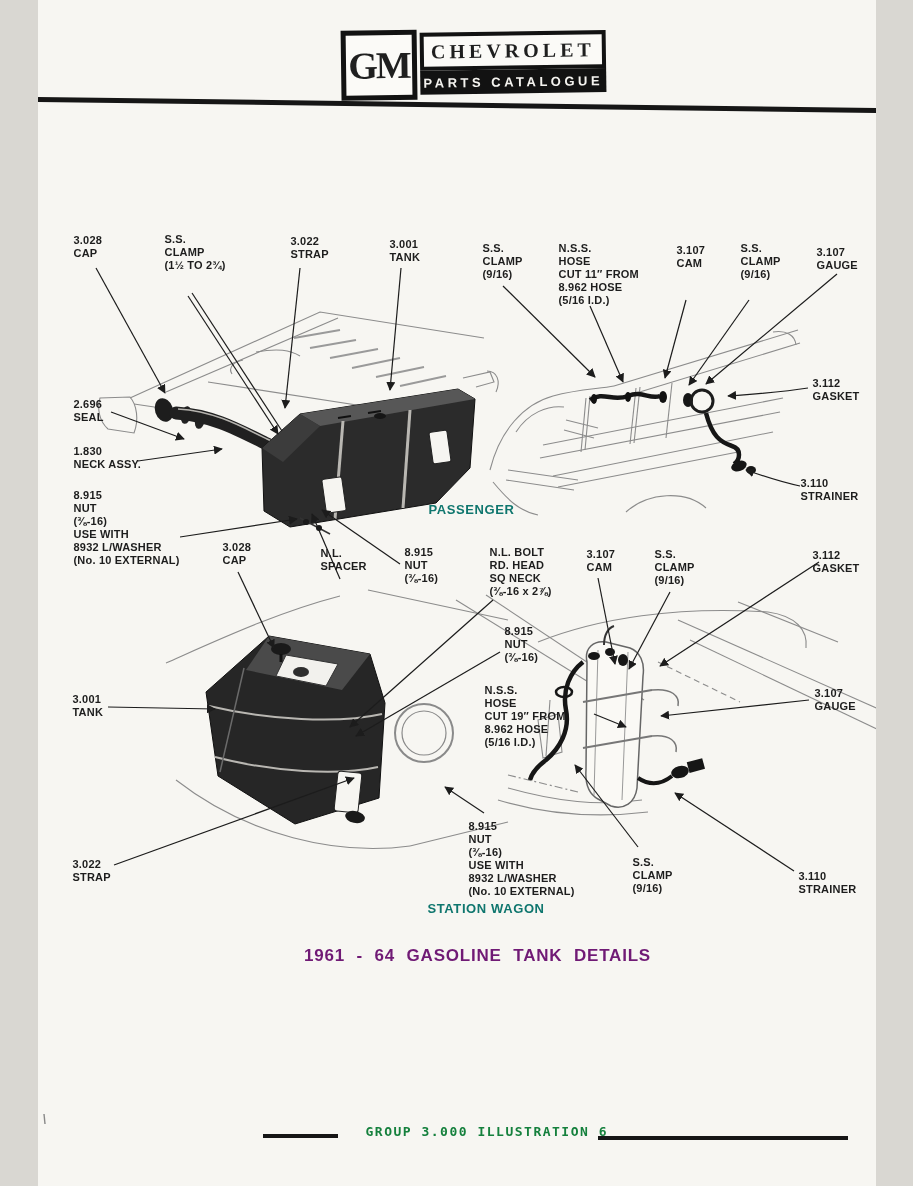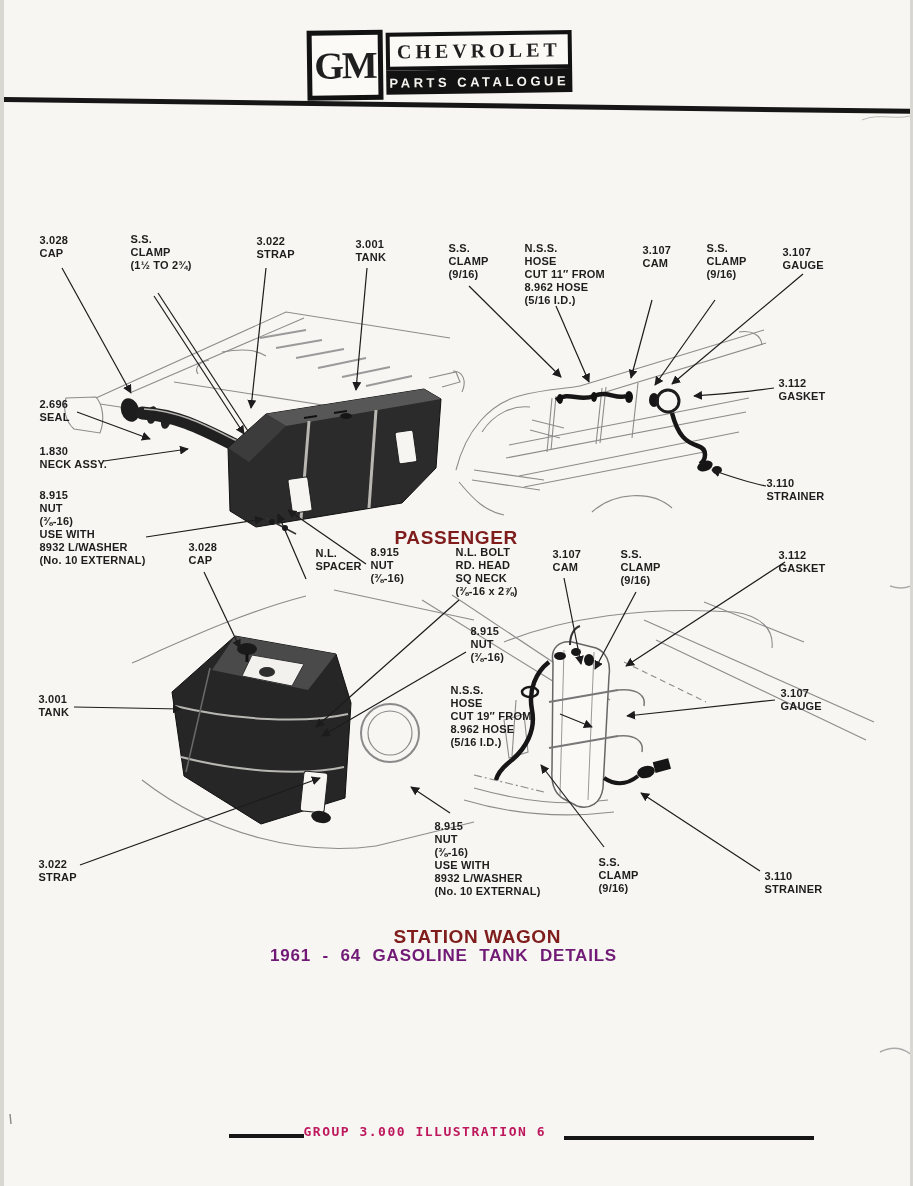--- a/index.html
+++ b/index.html
@@ -1,17 +1,17 @@
 <!DOCTYPE html>
 <html><head>
 <meta charset="utf-8">
 <style>
   html,body { margin:0; padding:0; background:#d9d7d2; }
   .page {
-    position:relative; width:906px; height:1186px; margin:0 auto;
+    position:relative; width:838px; height:1186px; margin:0 auto;
     background:#f7f6f2; overflow:hidden;
     font-family:"Liberation Sans", sans-serif; color:#1f1f1f;
   }
   
   .hdr { position:absolute; left:303px; top:26px; width:260px; height:70px; transform:rotate(-0.8deg); }
   .gm-box {
     position:absolute; left:0; top:3px; width:66px; height:60px;
     border:5px solid #121212; background:#fbfaf7; display:flex; align-items:center; justify-content:center;
     font-family:"Liberation Serif", serif; font-weight:bold; font-size:38px; letter-spacing:-2px;
   }
@@ -21,25 +21,25 @@
     font-family:"Liberation Serif", serif; font-weight:bold; font-size:20px; letter-spacing:4px;
   }
   .sub-bar {
     position:absolute; left:79px; top:44px; width:186px; height:24px;
     background:#121212; color:#f4f3ef; display:flex; align-items:center; justify-content:center;
     font-weight:bold; font-size:13px; letter-spacing:3.5px;
   }
   .hdr-rule { position:absolute; left:0; top:97px; width:913px; height:5px; background:#161616; transform:rotate(0.75deg); transform-origin:left center; }
   
   .plabel { position:absolute; font-weight:bold; font-size:11px; line-height:13px; letter-spacing:0.2px; white-space:pre-line; color:#1d1d1d; }
-  .caption { position:absolute; font-weight:bold; font-size:19px; letter-spacing:0.6px; color:#7f1d1d;margin-top:25px; }
+  .caption { position:absolute; font-weight:bold; font-size:13px; letter-spacing:0.6px; color:#0f766e; }
   .fig-title { position:absolute; left:0; top:946px; width:880px; text-align:center; font-weight:bold; font-size:17px; letter-spacing:0.8px; word-spacing:6px; color:#701a75; }
   
   .foot-rule { position:absolute; background:#161616; height:4px; }
-  .foot-text { position:absolute; left:300px; top:1124px; font-family:"DejaVu Sans Mono", monospace; font-weight:bold; font-size:13px; letter-spacing:1.5px; color:#be185d; }
+  .foot-text { position:absolute; left:328px; top:1124px; font-family:"DejaVu Sans Mono", monospace; font-weight:bold; font-size:13px; letter-spacing:1.5px; color:#15803d; }
   svg.art { position:absolute; left:0; top:0; }
 </style>
 </head>
 <body>
 
 <div class="page">
 
   <div class="hdr">
     <div class="gm-box">GM</div>
     <div class="brand-box">CHEVROLET</div>
@@ -259,21 +259,21 @@
       <div class="plabel" style="left: 36px; top: 445px;">1.830
 NECK ASSY.</div>
       <div class="plabel" style="left: 36px; top: 489px;">8.915
 NUT
 (⅜-16)
 USE WITH
 8932 L/WASHER
 (No. 10 EXTERNAL)</div>
       <div class="plabel" style="left: 185px; top: 541px;">3.028
 CAP</div>
-      <div class="plabel" style="left: 283px; top: 547px; margin-left: 29px;">N.L.
+      <div class="plabel" style="left: 283px; top: 547px;">N.L.
 SPACER</div>
       <div class="plabel" style="left: 367px; top: 546px;">8.915
 NUT
 (⅜-16)</div>
       <div class="plabel" style="left: 452px; top: 546px;">N.L. BOLT
 RD. HEAD
 SQ NECK
 (⅜-16 x 2⅞)</div>
       <div class="plabel" style="left: 549px; top: 548px;">3.107
 CAM</div>

